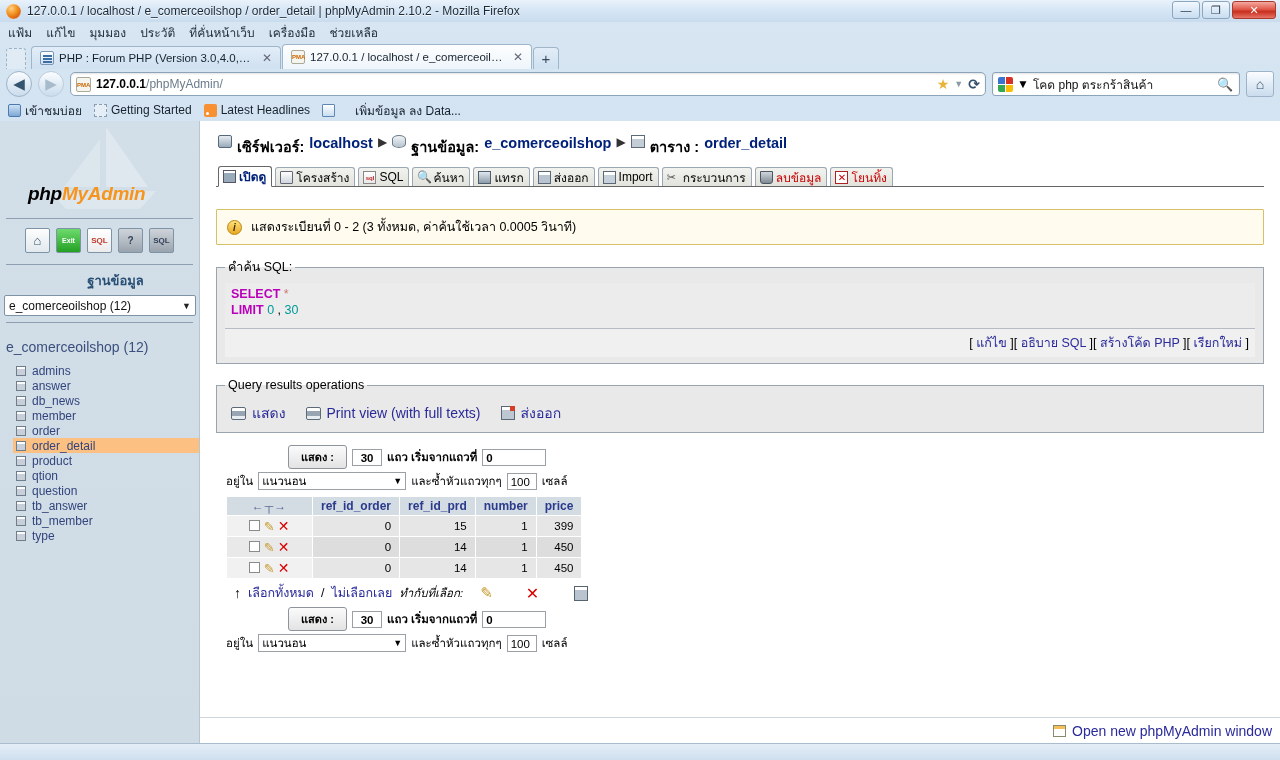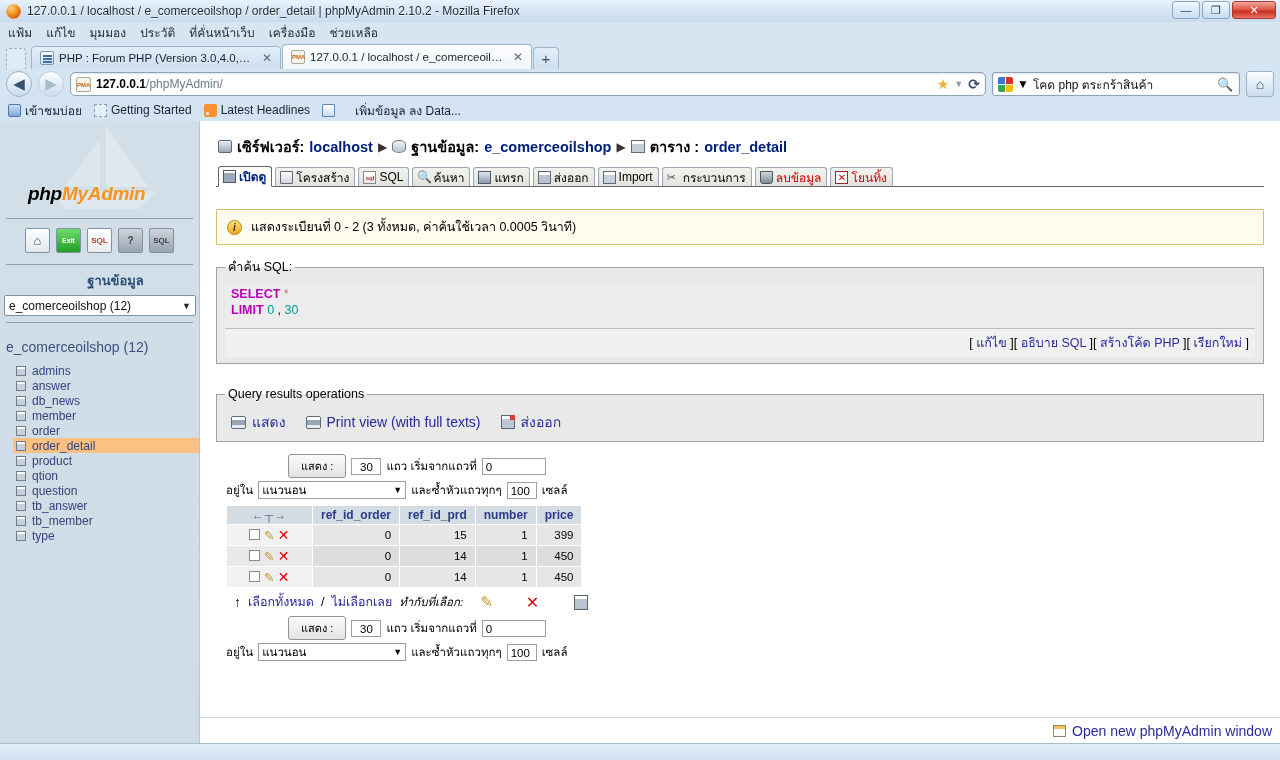--- a/index.html
+++ b/index.html
@@ -201,21 +201,21 @@
     background: linear-gradient(to bottom,#fdfdfd 0 30%,#c9cfd8 30% 100%);
     border: 1px solid #6e7d8c;
   }
 
   
   .rightframe {
     flex: 1; background: #fff; position: relative; overflow: hidden;
     padding: 12px 16px 0 16px;
   }
   .breadcrumb {
-    display: flex; align-items: center; gap: 5px;
+    display: flex; gap: 5px;
     font-size: 14.5px; color: #000; padding: 2px 0 8px 2px;
   }
   .breadcrumb .b-ico { width: 14px; height: 13px; flex: 0 0 auto; }
   .ic-server { background: linear-gradient(to bottom,#e8edf2,#9aa9b8); border:1px solid #54697e; border-radius:2px; }
   .ic-db { background: linear-gradient(to bottom,#f1f4f7,#b7c3cf); border:1px solid #6a7b8c; border-radius: 50% / 30%; }
   .ic-table { background: linear-gradient(to bottom,#ffffff 0 25%,#c4ccd6 25% 100%); border:1px solid #5c6b7a; }
   .breadcrumb b { color: #000; }
   .breadcrumb .lbl { color: #000; font-weight: bold; }
   .breadcrumb .sep { color: #333; font-size: 12px; }
 
@@ -273,39 +273,39 @@
   .star-op { color: #c77; }
   .tbl-name { color: #008000; }
   .num { color: #009999; }
   .sql-actions {
     border-top: 1px solid #b5bcc4; background: #f0f0f0;
     text-align: right; padding: 4px 6px; font-size: 12.5px;
   }
   .sql-actions a { color: #2a2a9a; text-decoration: none; }
   .sql-actions .brk { color: #000; }
 
-  fieldset.qrbox { margin-top: 23px; background: #e9e9e9; }
+  fieldset.qrbox { margin-top: 14px; background: #e9e9e9; }
   .qr-row { display: flex; align-items: center; gap: 20px; padding: 4px 4px 2px 6px; font-size: 14px; }
   .qr-item { display: flex; align-items: center; gap: 6px; color: #2a2a9a; }
   .printer-ico {
     width: 15px; height: 13px; flex: 0 0 auto;
     background: linear-gradient(to bottom,#ffffff 0 28%,#98a6b4 28% 72%,#e9eef3 72% 100%);
     border: 1px solid #5d6b78; border-radius: 2px;
   }
   .export-ico {
     width: 14px; height: 14px; flex: 0 0 auto;
     background: linear-gradient(to bottom,#ffffff 0 25%,#bcc7d2 25% 100%);
     border: 1px solid #5a6876; position: relative;
   }
   .export-ico:after { content:""; position:absolute; right:-1px; top:-1px; width:5px; height:5px; background:#d43f2a; }
 
   
   .results { padding: 12px 0 0 0; }
   .ctrlrow { display: flex; align-items: center; gap: 5px; font-size: 11.5px; color: #000; padding-left: 10px;}
-  .ctrlrow.r1 { padding-left: 72px; }
+  .ctrlrow.r1 { padding-left: 72px; font-weight: bold; }
   .btn-show {
     border: 1px solid #8d949c; border-radius: 3px; padding: 2px 12px; font-size: 11px;
     background: linear-gradient(to bottom,#fbfbfb,#e3e3e3); color: #000;
   }
   .inp {
     border: 1px solid #9aa0a6; background: #fff; height: 17px; font-size: 11.5px;
     padding: 0 3px; line-height: 17px; color: #000;
   }
   .inp.w30 { width: 30px; text-align: center; }
   .inp.w64 { width: 64px; }

